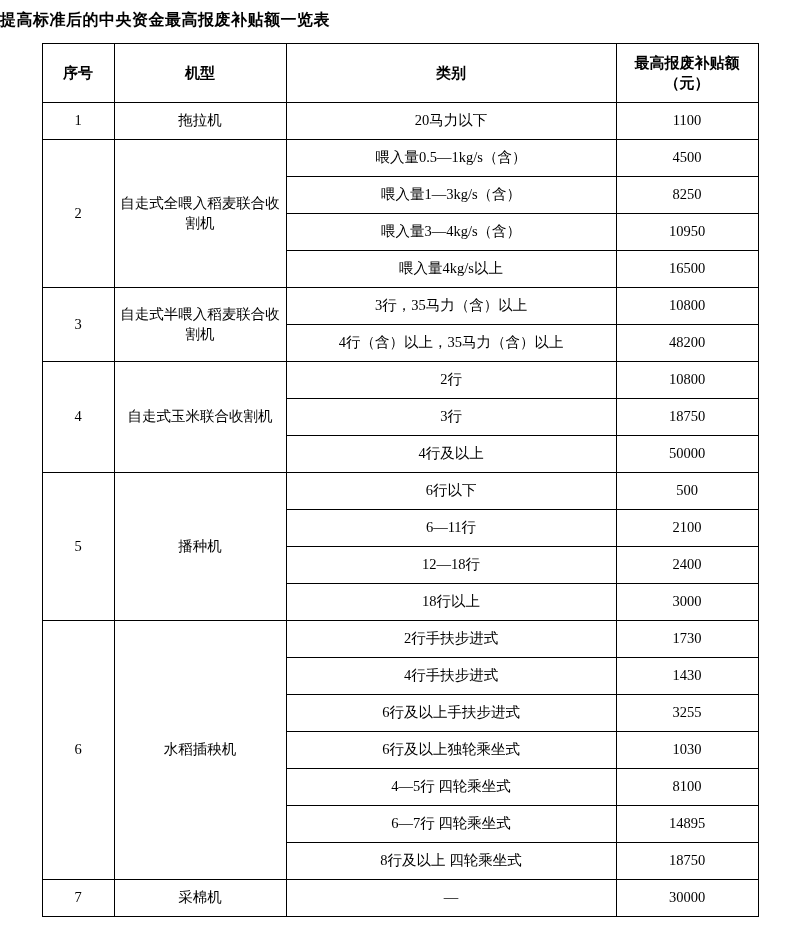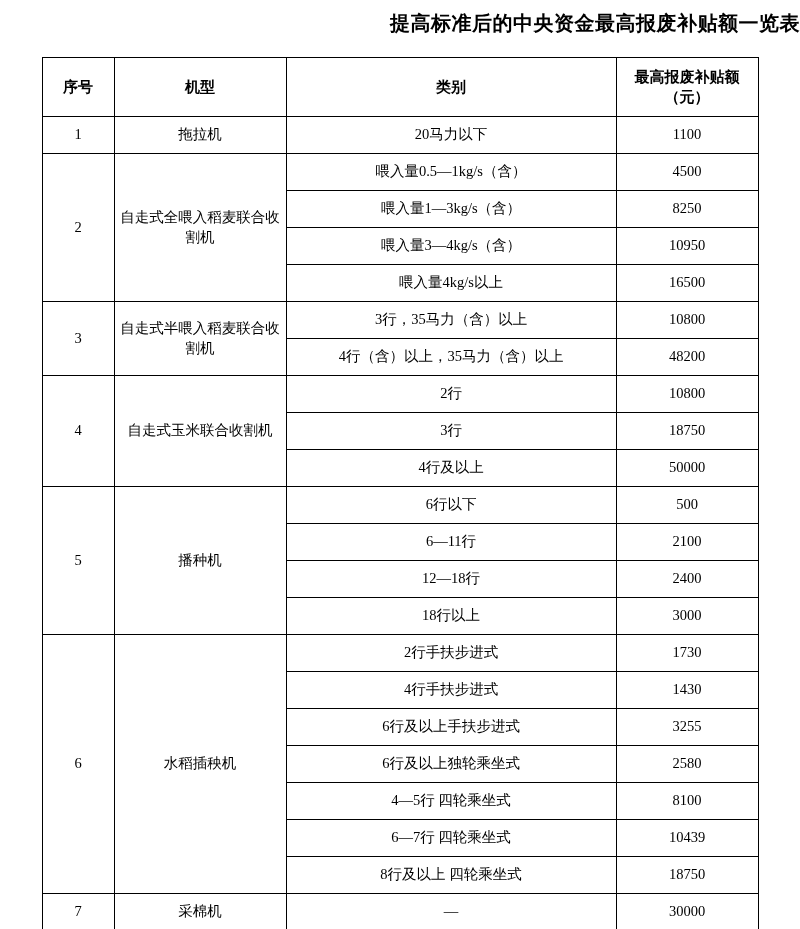--- a/index.html
+++ b/index.html
@@ -14,30 +14,30 @@
     color: #000000;
   }
   .page {
     width: 800px;
     height: 929px;
     position: relative;
     box-sizing: border-box;
     padding: 0;
   }
   .doc-title {
-    text-align: right;
-    font-size: 20px;
+    text-align: left;
+    font-size: 16px;
     font-weight: bold;
     letter-spacing: 0.5px;
     padding-top: 10px;
     padding-bottom: 12px;
   }
   table.subsidy-table {
     border-collapse: collapse;
-    margin: 8px auto;
+    margin: 0 auto;
     width: 716px;
     table-layout: fixed;
   }
   table.subsidy-table th,
   table.subsidy-table td {
     border: 1px solid #000000;
     text-align: center;
     vertical-align: middle;
     font-size: 14.5px;
     line-height: 1.35;
@@ -161,29 +161,29 @@
         <tr>
           <td class="cat row-h">4行手扶步进式</td>
           <td class="amt row-h">1430</td>
         </tr>
         <tr>
           <td class="cat row-h">6行及以上手扶步进式</td>
           <td class="amt row-h">3255</td>
         </tr>
         <tr>
           <td class="cat row-h">6行及以上独轮乘坐式</td>
-          <td class="amt row-h">2580</td>
+          <td class="amt row-h">1030</td>
         </tr>
         <tr>
           <td class="cat row-h">4—5行 四轮乘坐式</td>
           <td class="amt row-h">8100</td>
         </tr>
         <tr>
           <td class="cat row-h">6—7行 四轮乘坐式</td>
-          <td class="amt row-h">10439</td>
+          <td class="amt row-h">14895</td>
         </tr>
         <tr>
           <td class="cat row-h">8行及以上 四轮乘坐式</td>
           <td class="amt row-h">18750</td>
         </tr>
         <tr>
           <td class="idx" rowspan="1">7</td>
           <td class="model" rowspan="1">采棉机</td>
           <td class="cat row-h">—</td>
           <td class="amt row-h">30000</td>

